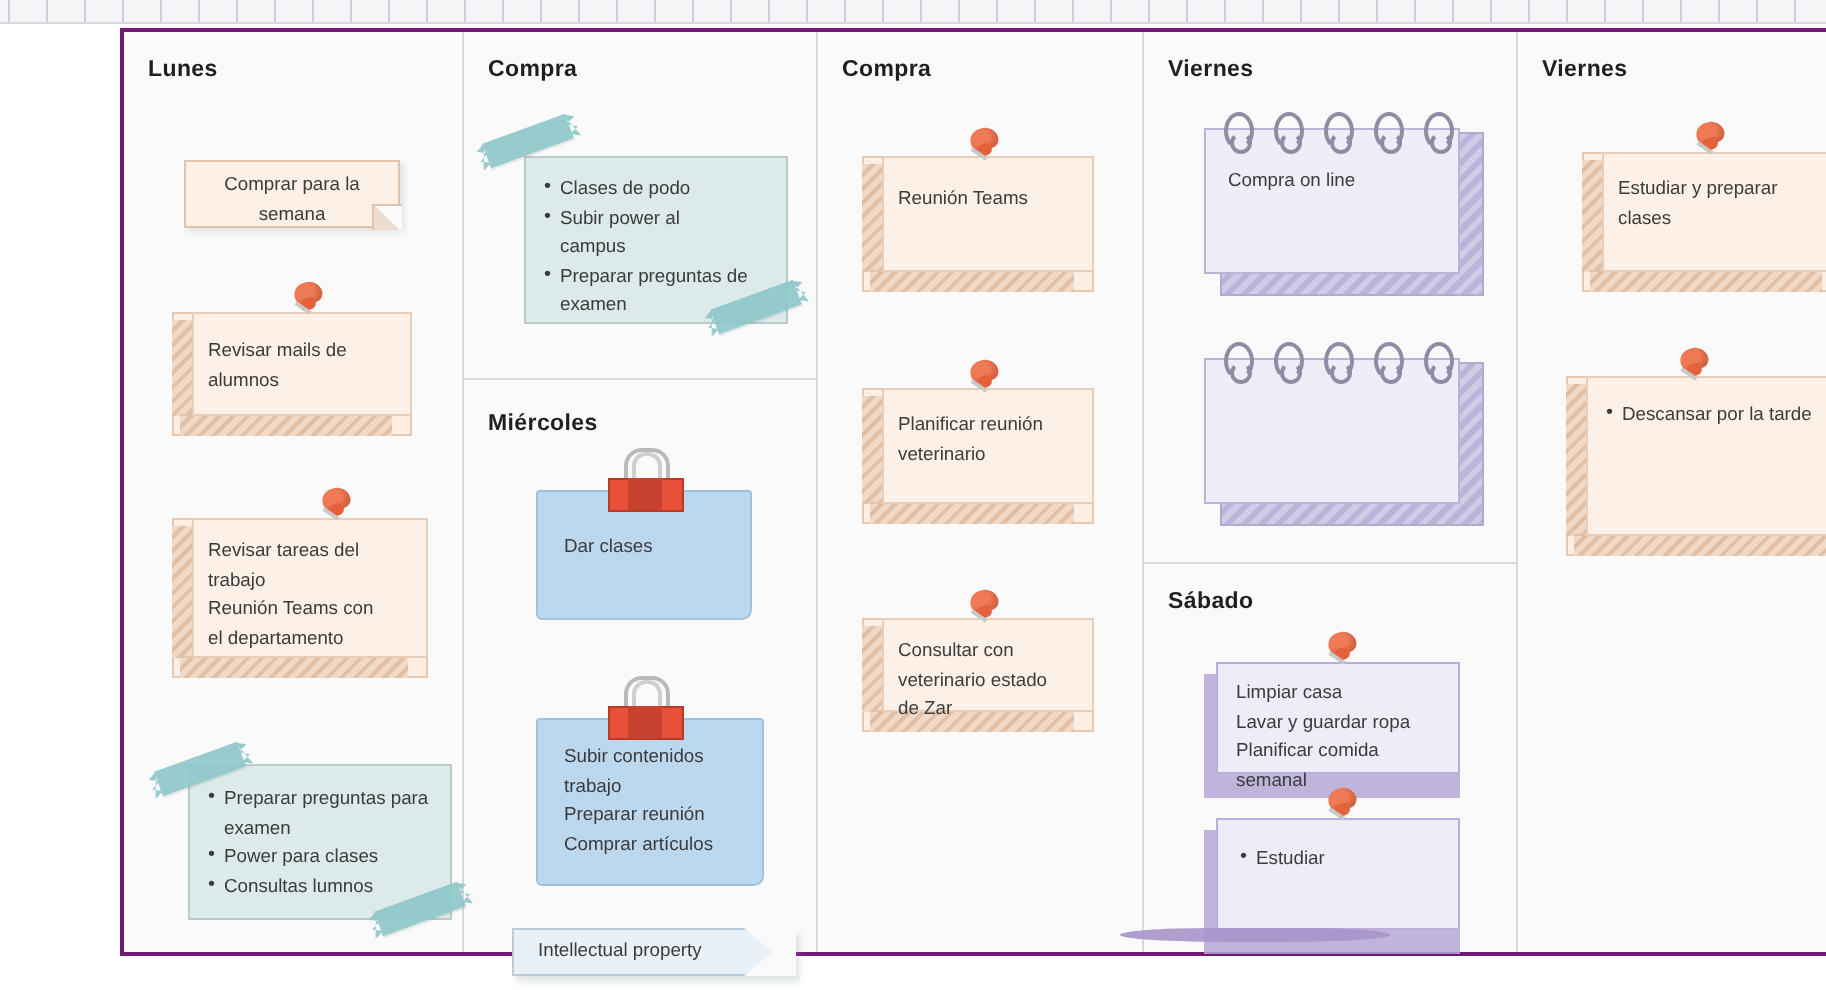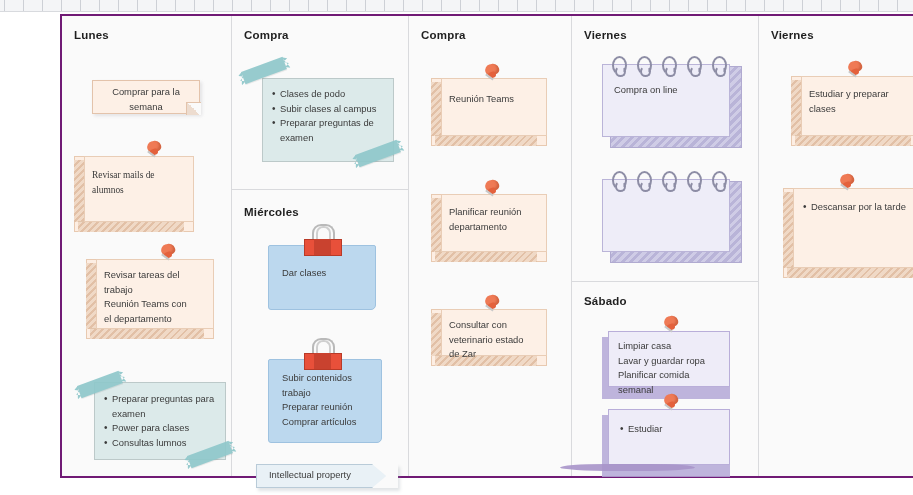--- a/index.html
+++ b/index.html
@@ -152,21 +152,21 @@
     <div class="col" style="left:0;width:170px;">
       <div class="col-title" style="left:12px;top:13px;">Lunes</div>
 
       <div class="note flatnote" style="left:30px;top:64px;width:108px;height:34px;">
         <div class="paper"></div>
         <div class="fold"></div>
         <div class="txt" style="padding:5px 8px 0;text-align:center;">Comprar para la
 semana</div>
       </div>
 
-      <div class="note peach" style="left:12px;top:140px;width:120px;height:76px;font-family:Liberation Serif, serif;">
+      <div class="note peach" style="left:24px;top:140px;width:120px;height:62px;">
         <div class="paper"></div>
         <div class="hatchR"></div>
         <div class="hatchB"></div>
         <div class="sheet"></div>
         <div class="txt" style="padding:12px 6px 0 18px;">Revisar mails de
 alumnos</div>
       </div>
       <div class="pin" style="left:82px;top:125px;">
         <div class="head"></div>
           <div class="neck"></div>
@@ -199,23 +199,23 @@
       </div>
       <div class="tape" style="left:16px;top:362px;transform:rotate(-20deg);"></div>
       <div class="tape" style="left:126px;top:432px;transform:rotate(-20deg);"></div>
     </div>
 
     <div class="col" style="left:170px;width:177px;">
       <div class="col-title" style="left:12px;top:13px;">Compra</div>
 
       <div class="note teal" style="left:30px;top:62px;width:132px;height:84px;">
         <div class="paper"></div>
-        <ul style="padding:9px 5px 0 18px;">
+        <ul style="padding:9px 19px 0 18px;">
             <li>Clases de podo</li>
-            <li>Subir clases al campus</li>
+            <li>Subir power al campus</li>
             <li>Preparar preguntas de examen</li>
           </ul>
       </div>
       <div class="tape" style="left:10px;top:48px;transform:rotate(-20deg);"></div>
       <div class="tape" style="left:124px;top:131px;transform:rotate(-20deg);"></div>
 
       <div class="subdiv" style="top:173px;"></div>
 
       <div class="col-title" style="left:12px;top:190px;">Miércoles</div>
 
@@ -263,21 +263,21 @@
           <div class="neck"></div>
           <div class="needle"></div>
       </div>
 
       <div class="note peach" style="left:22px;top:178px;width:116px;height:68px;">
         <div class="paper"></div>
         <div class="hatchR"></div>
         <div class="hatchB"></div>
         <div class="sheet"></div>
         <div class="txt" style="padding:11px 6px 0 18px;">Planificar reunión
-departamento</div>
+veterinario</div>
       </div>
       <div class="pin" style="left:73px;top:164px;">
         <div class="head"></div>
           <div class="neck"></div>
           <div class="needle"></div>
       </div>
 
       <div class="note peach" style="left:22px;top:293px;width:116px;height:57px;">
         <div class="paper"></div>
         <div class="hatchR"></div>

